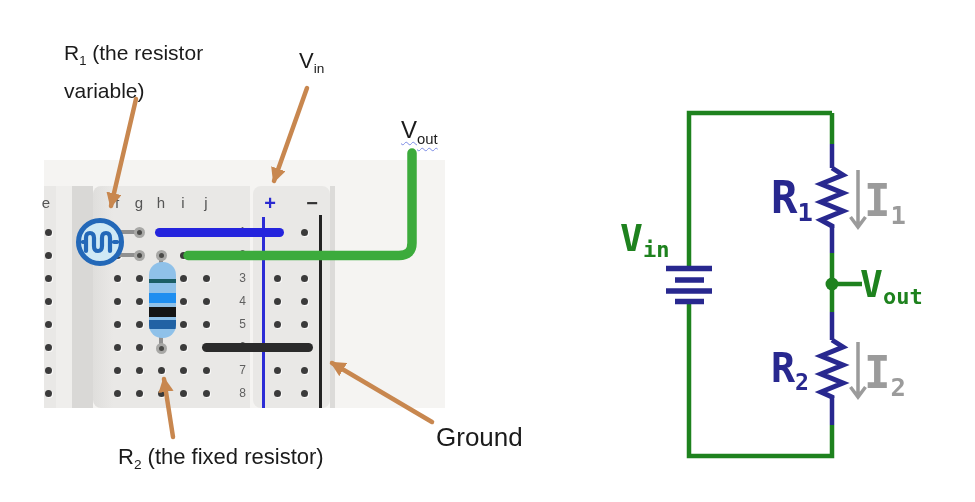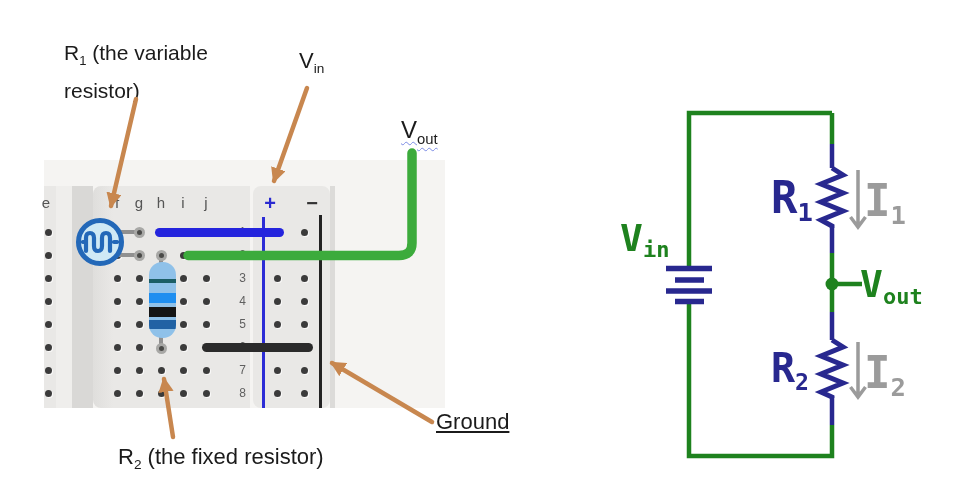--- a/index.html
+++ b/index.html
@@ -170,33 +170,33 @@
   <div class="leadcap" style="left:111.5px;top:182.5px;"></div>
   <div class="resistor">
     <div class="band" style="top:17px;height:4px;background:#1b5e66;"></div>
     <div class="band" style="top:31px;height:10px;background:#1e8ef0;"></div>
     <div class="band" style="top:45px;height:10px;background:#151515;"></div>
     <div class="band" style="top:58px;height:9px;background:#2162a4;"></div>
   </div>
 </div>
 
 <div class="ann" style="left:64px;top:38px;font-size:21px;line-height:30px;">
-  <span>R</span><sub>1</sub><span> (the variable</span><br>
-  <span>resistor)</span>
+  <span>R</span><sub>1</sub><span> (the resistor</span><br>
+  <span>variable)</span>
 </div>
 
 <div class="ann" style="left:299px;top:48px;font-size:22px;">
   <span>V</span><sub>in</sub>
 </div>
 
 <div class="ann" style="left:401px;top:116px;font-size:24px;">
   <span class="wavy">V</span><sub class="wavy">out</sub>
 </div>
 
-<div class="ann" style="left:436px;top:409px;font-size:22px;text-decoration:underline;">Ground</div>
+<div class="ann" style="left:436px;top:422px;font-size:26px;">Ground</div>
 
 <div class="ann" style="left:118px;top:444px;font-size:22px;">
   <span>R</span><sub>2</sub><span> (the fixed resistor)</span>
 </div>
 
 <div class="schlab grn" style="left:620px;top:219px;font-size:38px;">
   <span>V</span><span class="s" style="position:relative;top:6px;">in</span>
 </div>
 <div class="schlab grn" style="left:860px;top:265px;font-size:38px;">
   <span>V</span><span class="s" style="position:relative;top:7px;">out</span>

